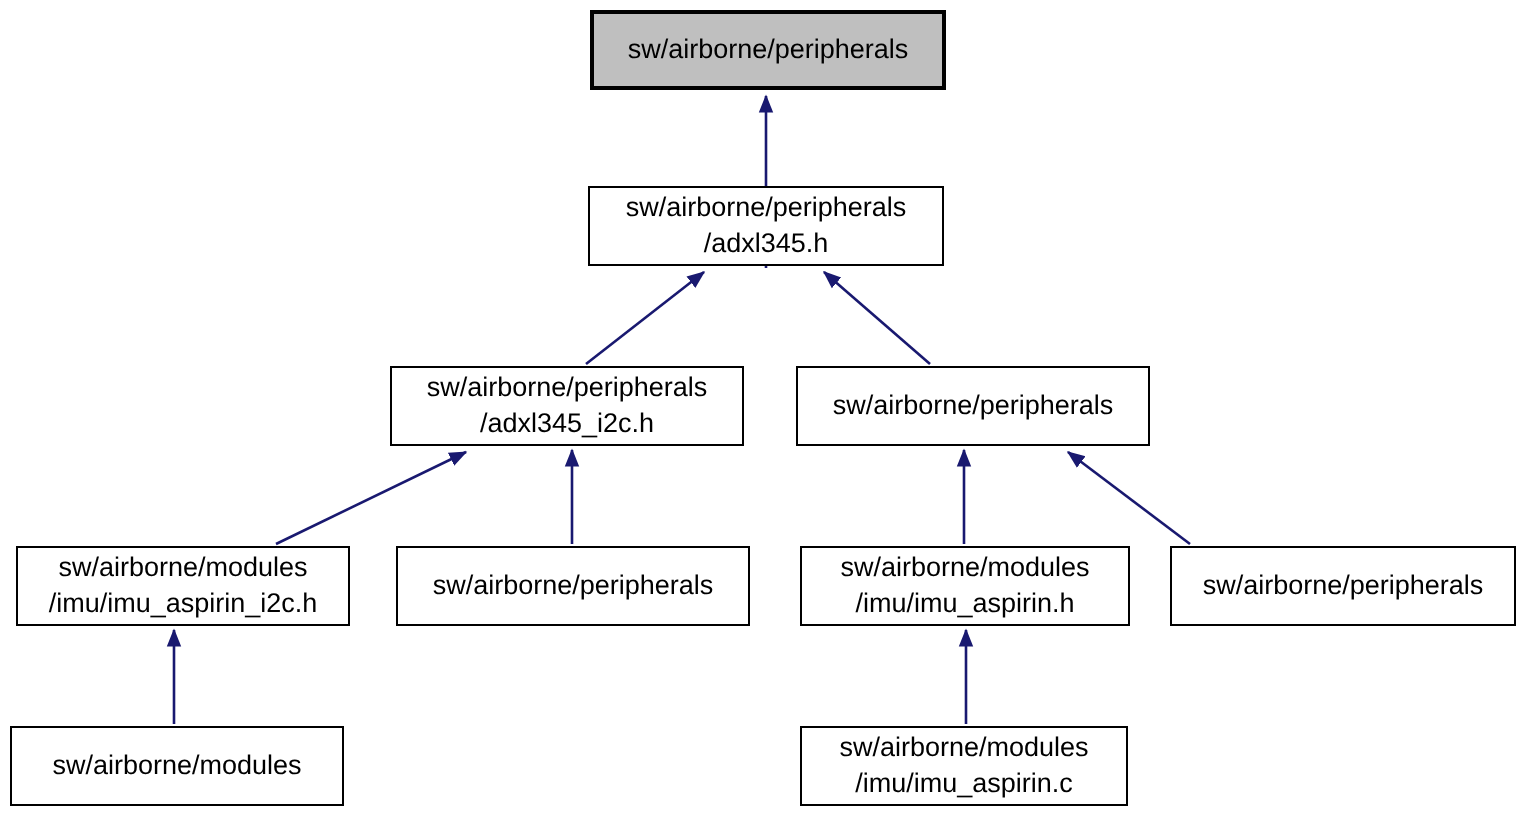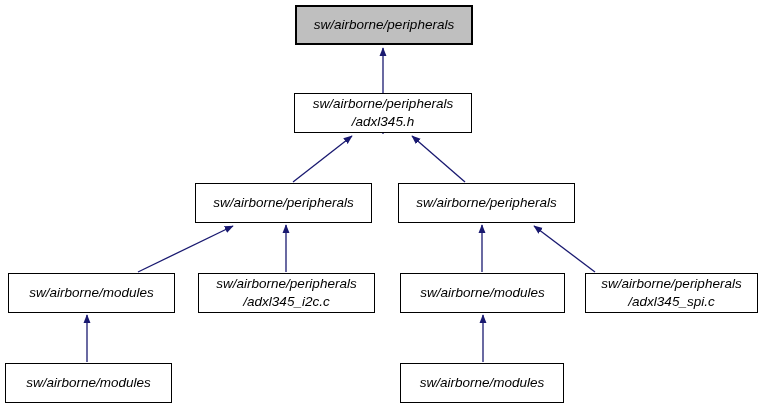--- a/index.html
+++ b/index.html
@@ -11,21 +11,21 @@
     --text:#000000;
   }
   html,body{margin:0;padding:0;}
   body{
     width:764px;height:409px;
     background:var(--bg);
     position:relative;
     overflow:hidden;
     font-family:"Liberation Sans", sans-serif;
   }
-  #graph-canvas{position:relative;width:620px;height:409px;font-style:italic;}
+  #graph-canvas{position:relative;width:620px;height:409px;}
   #edges{position:absolute;left:0;top:0;width:764px;height:409px;}
   #edges line{stroke:var(--edge);stroke-width:1.3px;}
   #arrowhead-shape{fill:var(--edge);}
   .node{
     position:absolute;
     box-sizing:border-box;
     background:var(--node-fill);
     border:1px solid var(--node-border);
     color:var(--text);
     display:flex;
@@ -70,45 +70,47 @@
     <span>sw/airborne/peripherals</span>
   </div>
 
   <div class="node" style="left:294px;top:93px;width:178px;height:40px">
     <span>sw/airborne/peripherals</span>
     <span>/adxl345.h</span>
   </div>
 
   <div class="node" style="left:195px;top:183px;width:177px;height:40px">
     <span>sw/airborne/peripherals</span>
+    <span>/adxl345_i2c.h</span>
   </div>
 
   <div class="node" style="left:398px;top:183px;width:177px;height:40px">
     <span>sw/airborne/peripherals</span>
   </div>
 
   <div class="node" style="left:8px;top:273px;width:167px;height:40px">
     <span>sw/airborne/modules</span>
+    <span>/imu/imu_aspirin_i2c.h</span>
   </div>
 
   <div class="node" style="left:198px;top:273px;width:177px;height:40px">
     <span>sw/airborne/peripherals</span>
-    <span>/adxl345_i2c.c</span>
   </div>
 
   <div class="node" style="left:400px;top:273px;width:165px;height:40px">
     <span>sw/airborne/modules</span>
+    <span>/imu/imu_aspirin.h</span>
   </div>
 
   <div class="node" style="left:585px;top:273px;width:173px;height:40px">
     <span>sw/airborne/peripherals</span>
-    <span>/adxl345_spi.c</span>
   </div>
 
   <div class="node" style="left:5px;top:363px;width:167px;height:40px">
     <span>sw/airborne/modules</span>
   </div>
 
   <div class="node" style="left:400px;top:363px;width:164px;height:40px">
     <span>sw/airborne/modules</span>
+    <span>/imu/imu_aspirin.c</span>
   </div>
 
 </div>
 
 </body></html>

